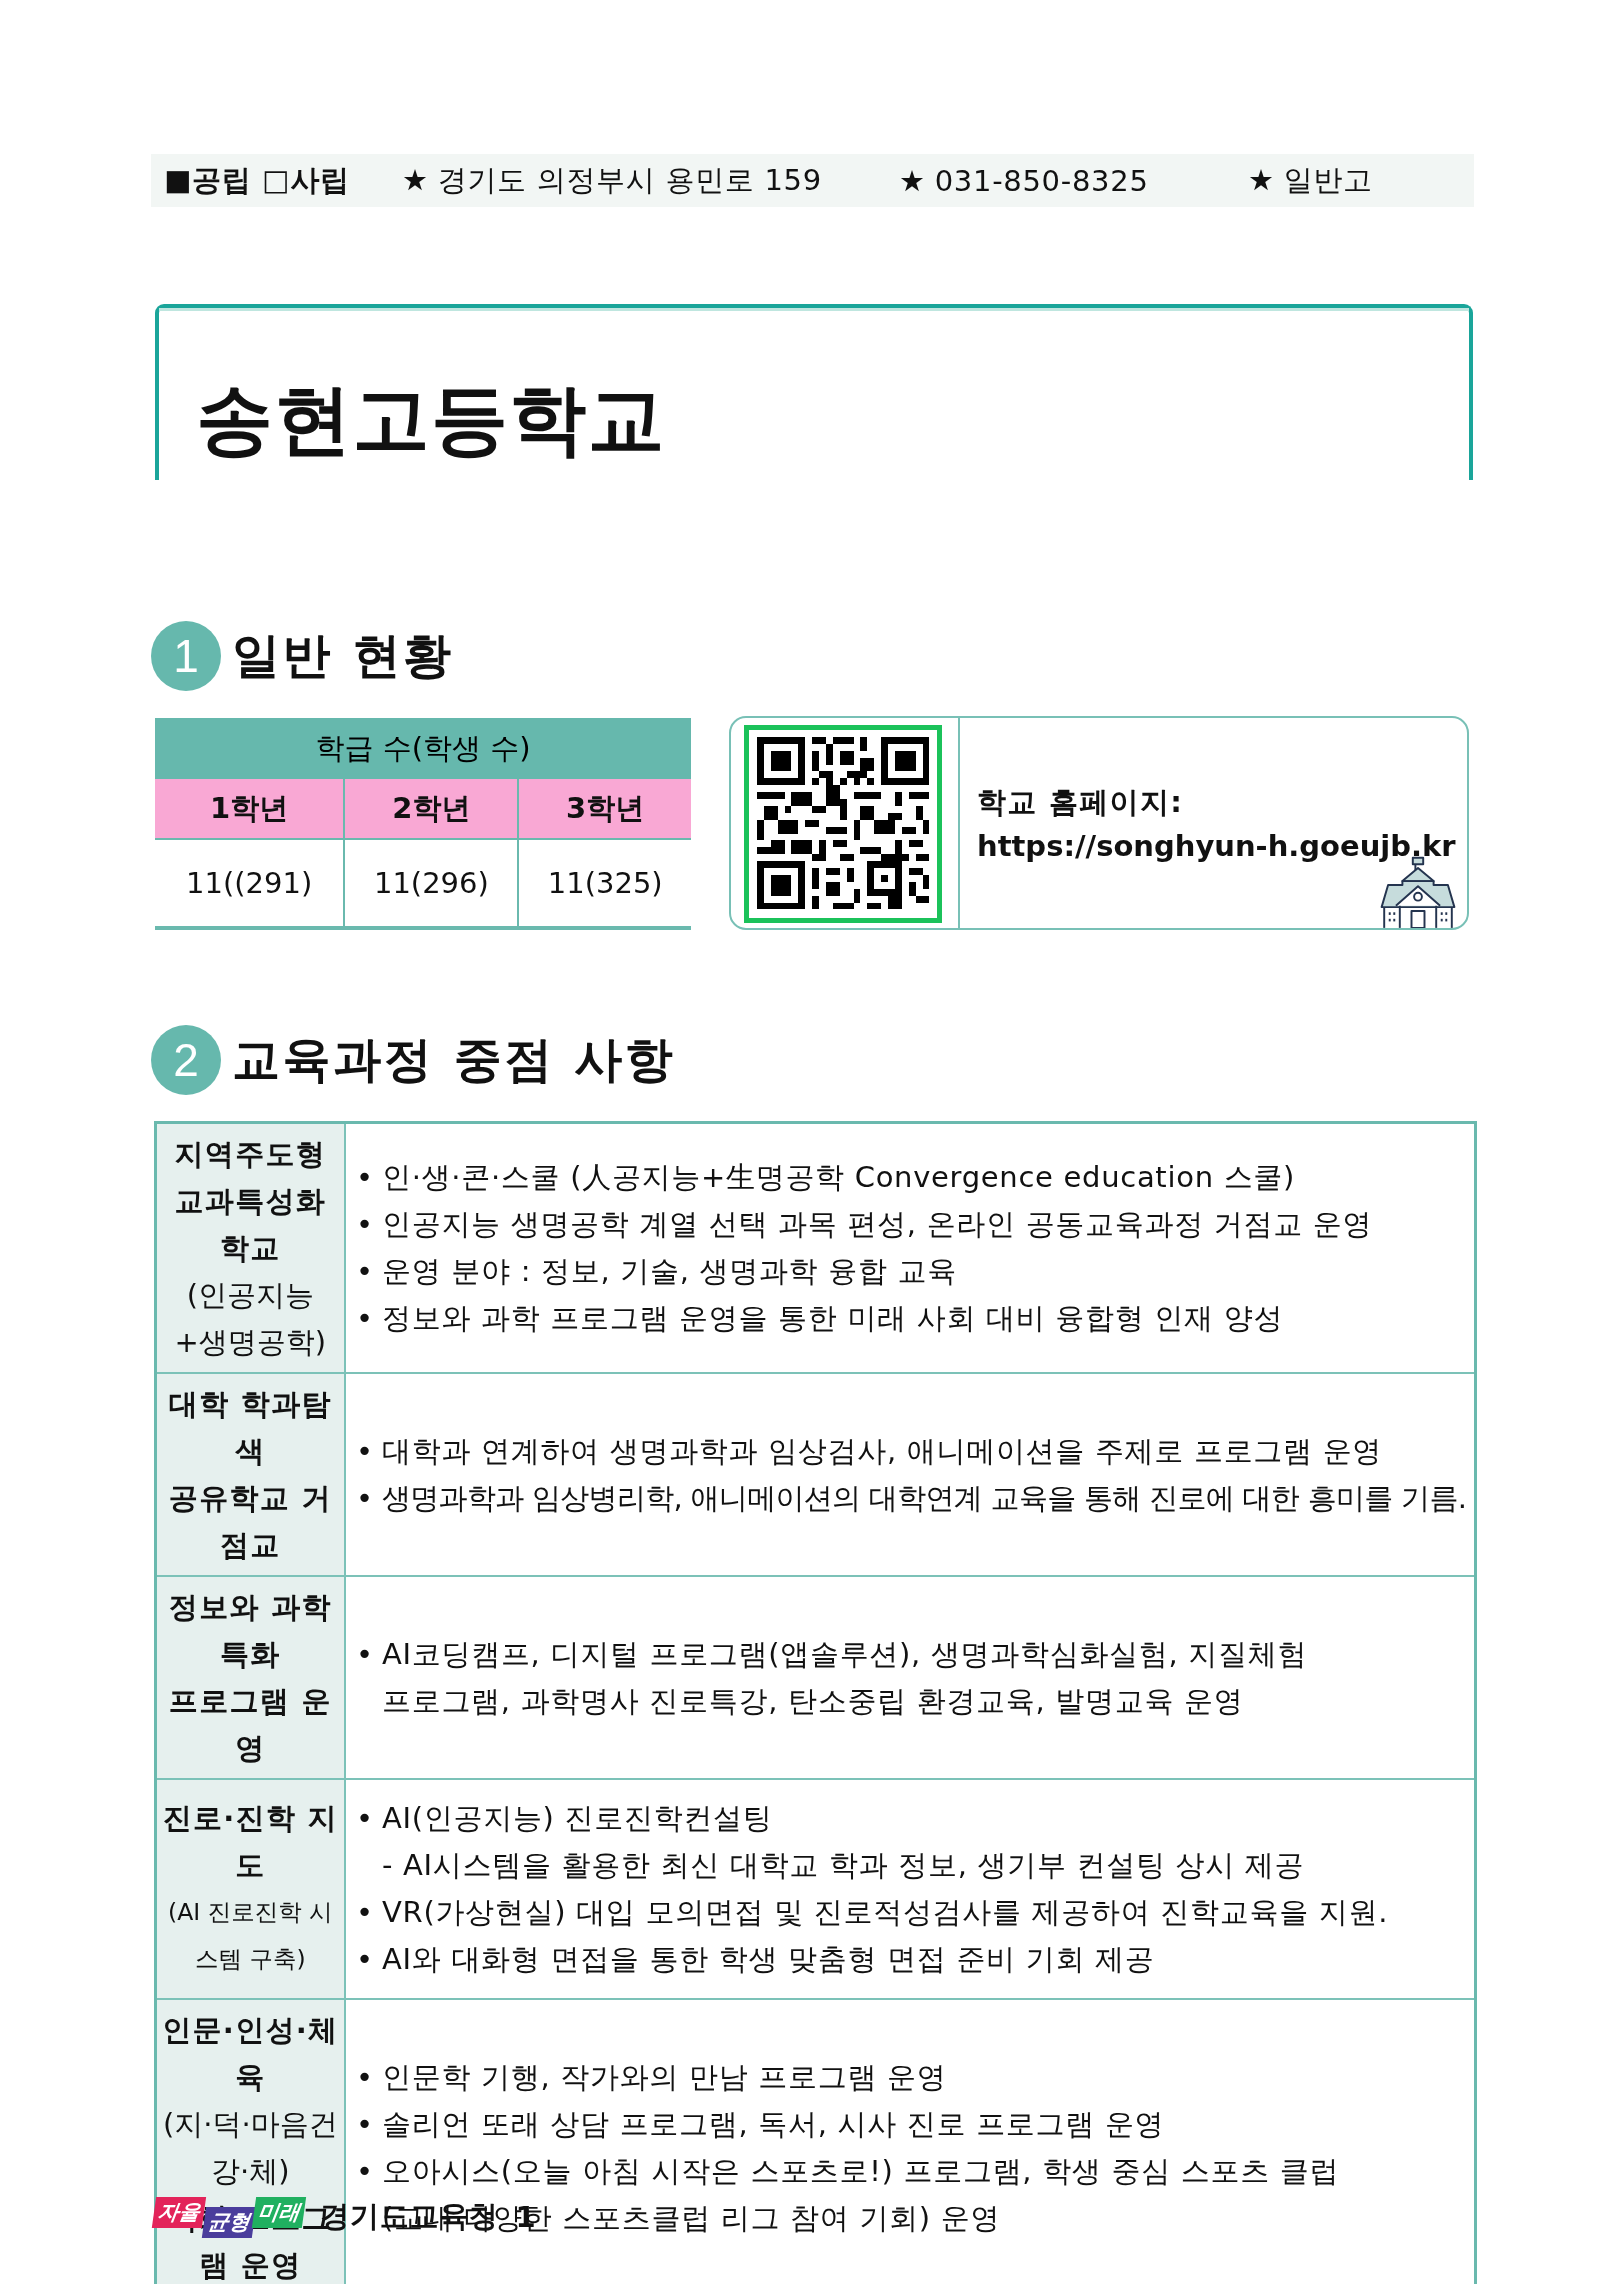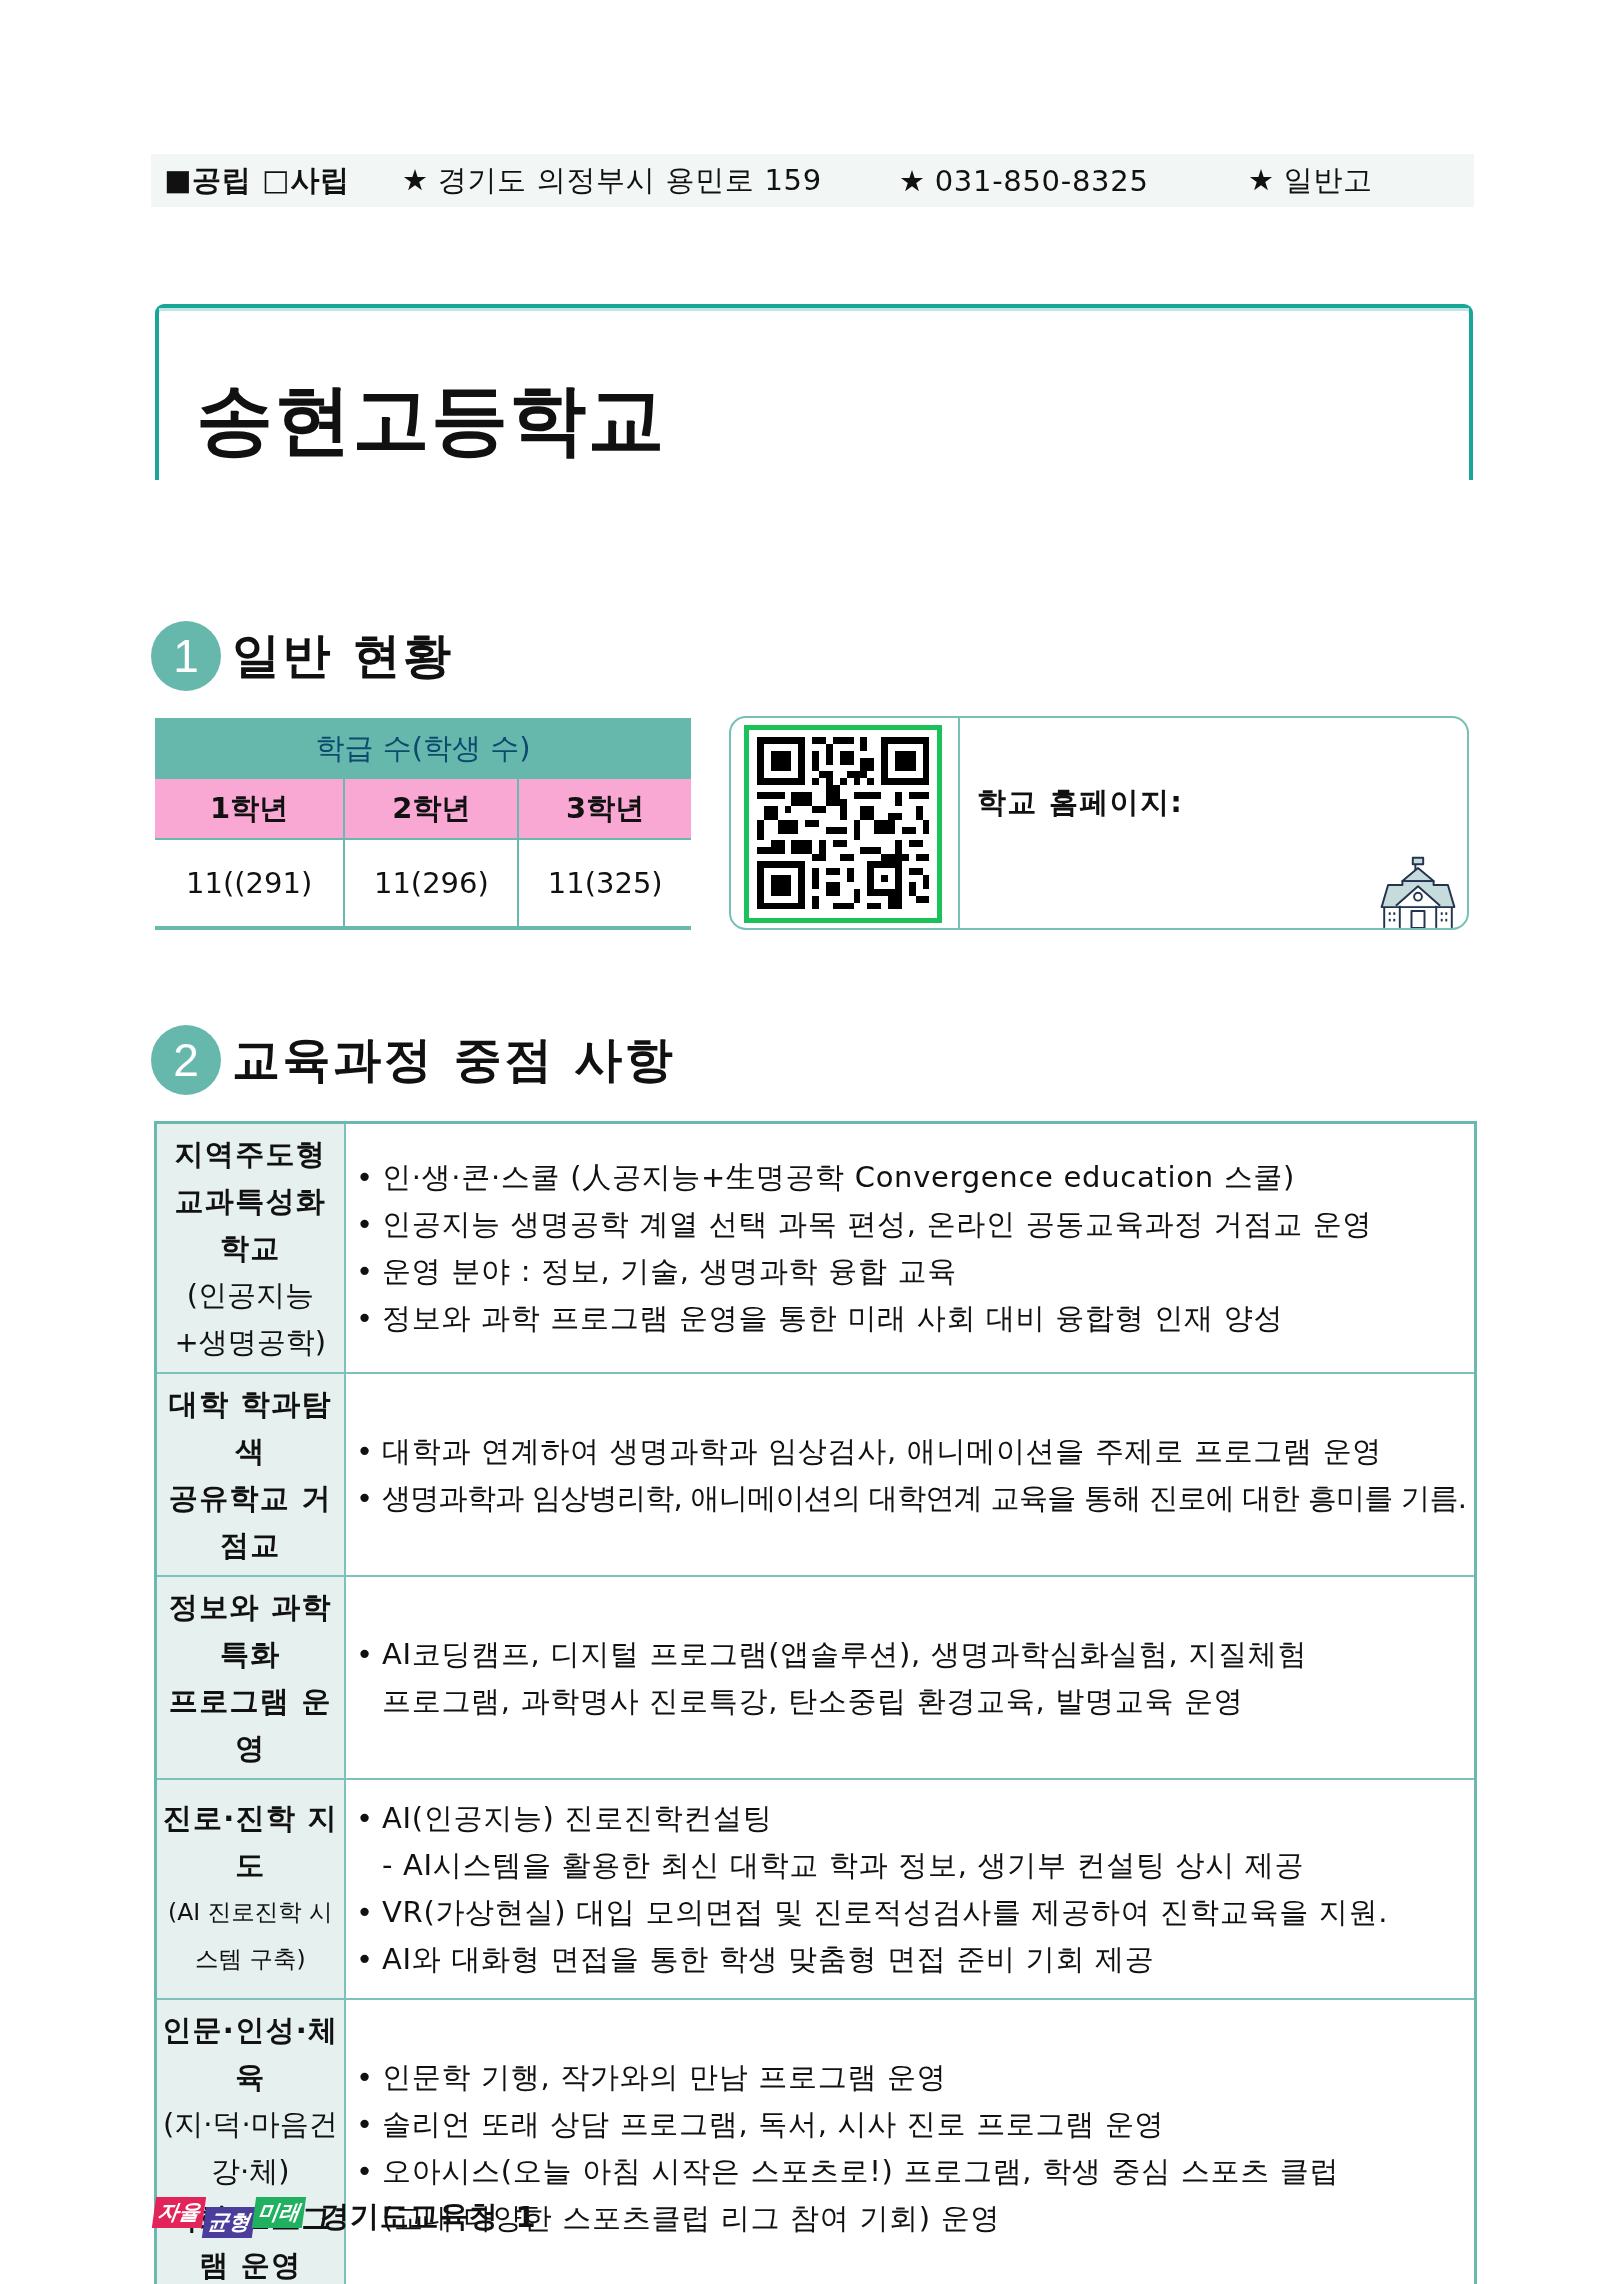--- a/index.html
+++ b/index.html
@@ -40,21 +40,21 @@
     font-family: "Liberation Sans", sans-serif;
   }
   .section-title { margin-left: 11px; font-size: 48px; font-weight: bold; letter-spacing: 2.6px; }
 
   
   .count-table {
     position: absolute; left: 155px; top: 718px; width: 536px;
     border-collapse: collapse; text-align: center;
   }
   .count-table th.head {
-    background: #66b8ad; color: #0c4a6e; font-weight: normal; font-size: 29px; height: 61px;
+    background: #66b8ad; color: #000000; font-weight: normal; font-size: 29px; height: 61px;
   }
   .count-table th.grade {
     background: #f9a8d4; font-size: 29px; height: 60px; font-weight: bold;
     border-right: 2px solid #6ab9ae; border-bottom: 2px solid #6ab9ae;
   }
   .count-table td {
     font-size: 29px; height: 89px; border-right: 2px solid #6ab9ae;
     border-bottom: 4.6px solid #6ab9ae;
     margin-top: 27px;
   }
@@ -220,20 +220,21 @@
         <rect x="8" y="23" width="1" height="2"></rect>
           <rect x="11" y="24" width="3" height="1"></rect>
           <rect x="16" y="24" width="2" height="1"></rect>
           <rect x="19" y="23" width="2" height="2"></rect>
           <rect x="23" y="23" width="2" height="1"></rect>
       </g>
     </svg>
   </div>
   <div class="home-divider"></div>
   <div class="home-label">학교 홈페이지:</div>
+  <div class="home-url">https://songhyun-h.goeujb.kr</div>
   <svg class="school-icon" viewBox="0 0 120 112">
     <g fill="none" stroke="#24344f" stroke-width="3" stroke-linejoin="round">
       <rect x="52" y="4" width="16" height="10" fill="#c6dcdc"></rect>
       <line x1="56" y1="14" x2="56" y2="24"></line>
       <path d="M36 40 L60 20 L84 40 Z" fill="#c6dcdc"></path>
       <path d="M4 80 L14 46 L36 46 L36 40 L84 40 L84 46 L106 46 L116 80 Z" fill="#c6dcdc"></path>
       <path d="M26 78 L60 48 L94 78" fill="#ffffff"></path>
       <circle cx="60" cy="64" r="6"></circle>
       <line x1="8" y1="80" x2="8" y2="112"></line>
       <line x1="112" y1="80" x2="112" y2="112"></line>

